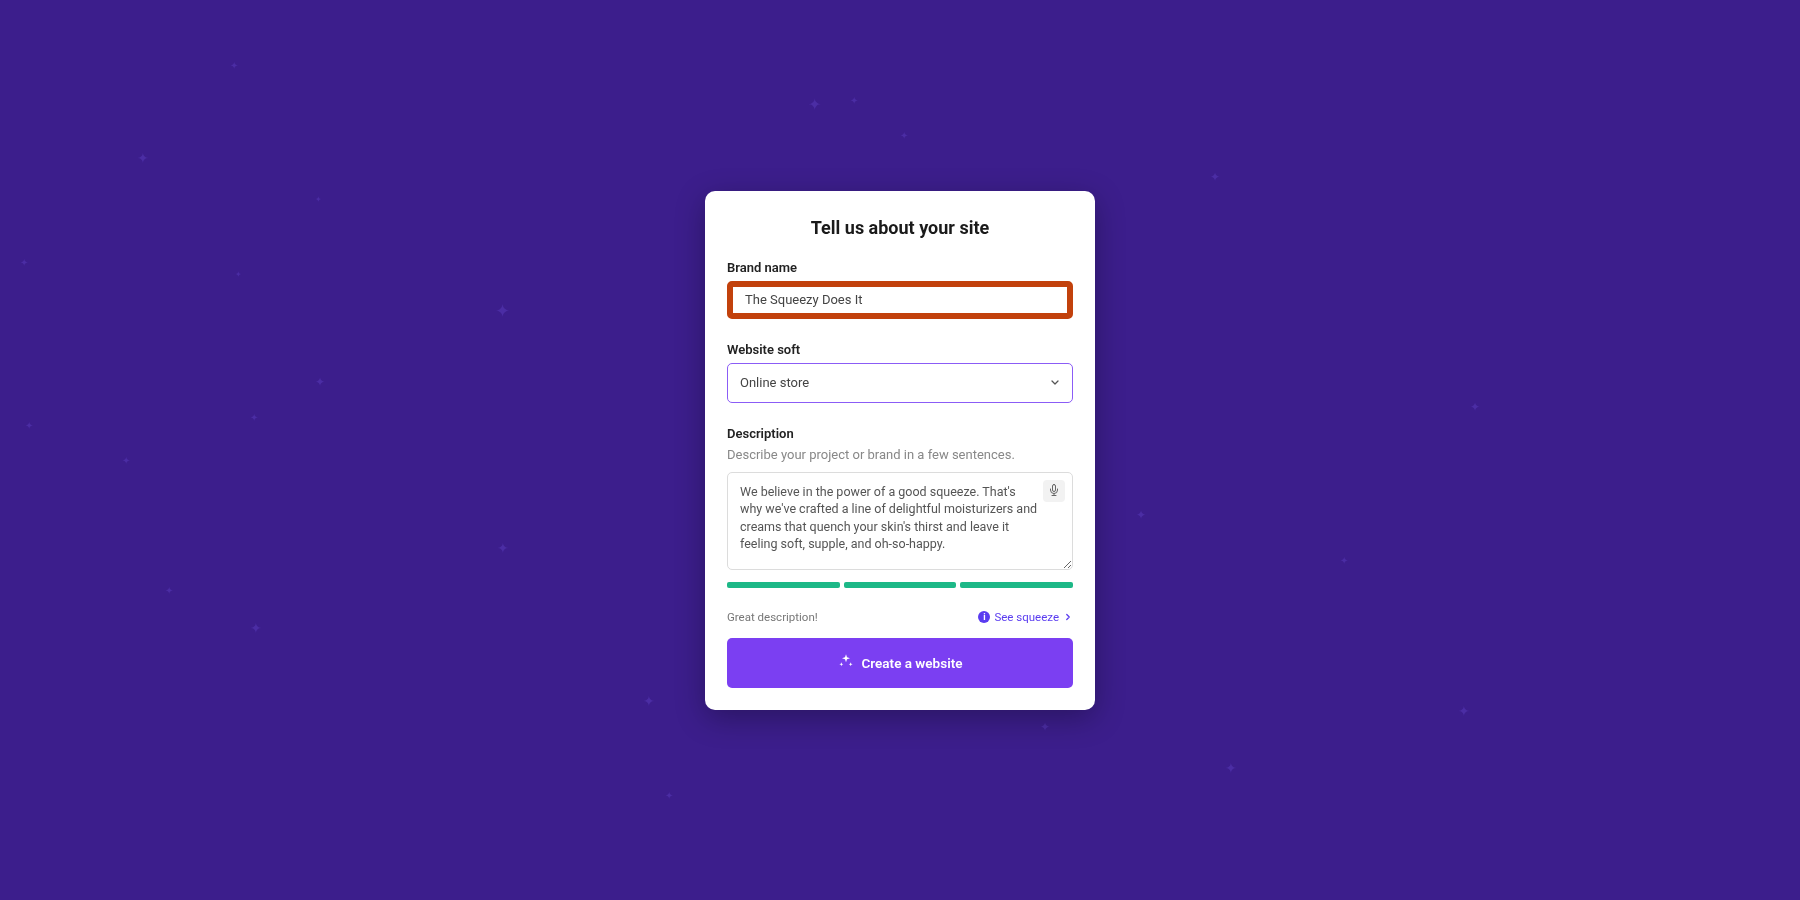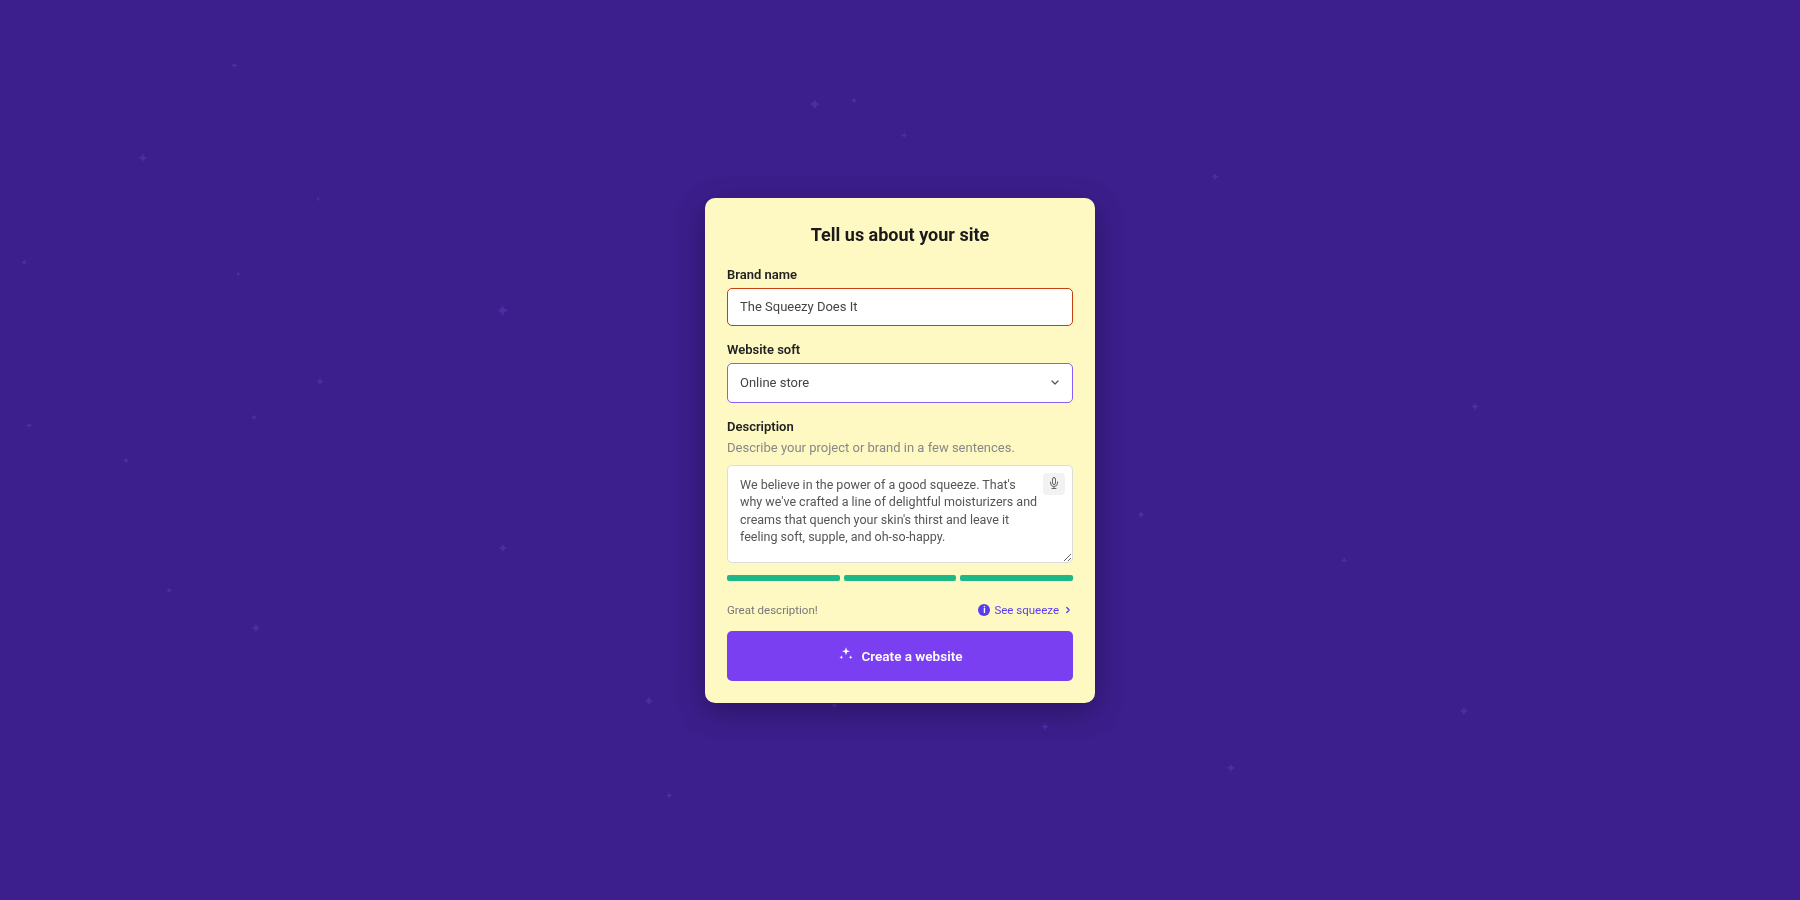--- a/index.html
+++ b/index.html
@@ -20,54 +20,54 @@
   }
   .sparkle {
     position: absolute;
     color: #5a3cbc;
     opacity: 0.5;
     font-size: 14px;
     pointer-events: none;
   }
   .card {
     width: 390px;
-    background: #fef9c3;
+    background: #ffffff;
     border-radius: 10px;
     padding: 26px 22px 22px 22px;
     box-shadow: 0 8px 30px rgba(0,0,0,0.3);
     position: relative;
     z-index: 10;
   }
   .card-title {
     text-align: center;
     font-size: 18px;
     font-weight: 700;
     color: #1a1a1a;
     margin-bottom: 22px;
   }
   .field-group {
-    margin-bottom: 16px;
+    margin-bottom: 23px;
   }
   .field-label {
     font-size: 13px;
     font-weight: 600;
     color: #222;
     margin-bottom: 6px;
     display: block;
   }
   .field-helper {
     font-size: 13px;
     color: #888;
     margin-bottom: 10px;
     display: block;
   }
   .text-input {
     width: 100%;
     height: 38px;
-    border: 1px solid #c2410c;
+    border: 6px solid #c2410c;
     border-radius: 5px;
     padding: 0 12px;
     font-size: 13px;
     color: #444;
     background: #fff;
     font-family: inherit;
   }
   .select-wrapper {
     position: relative;
   }

